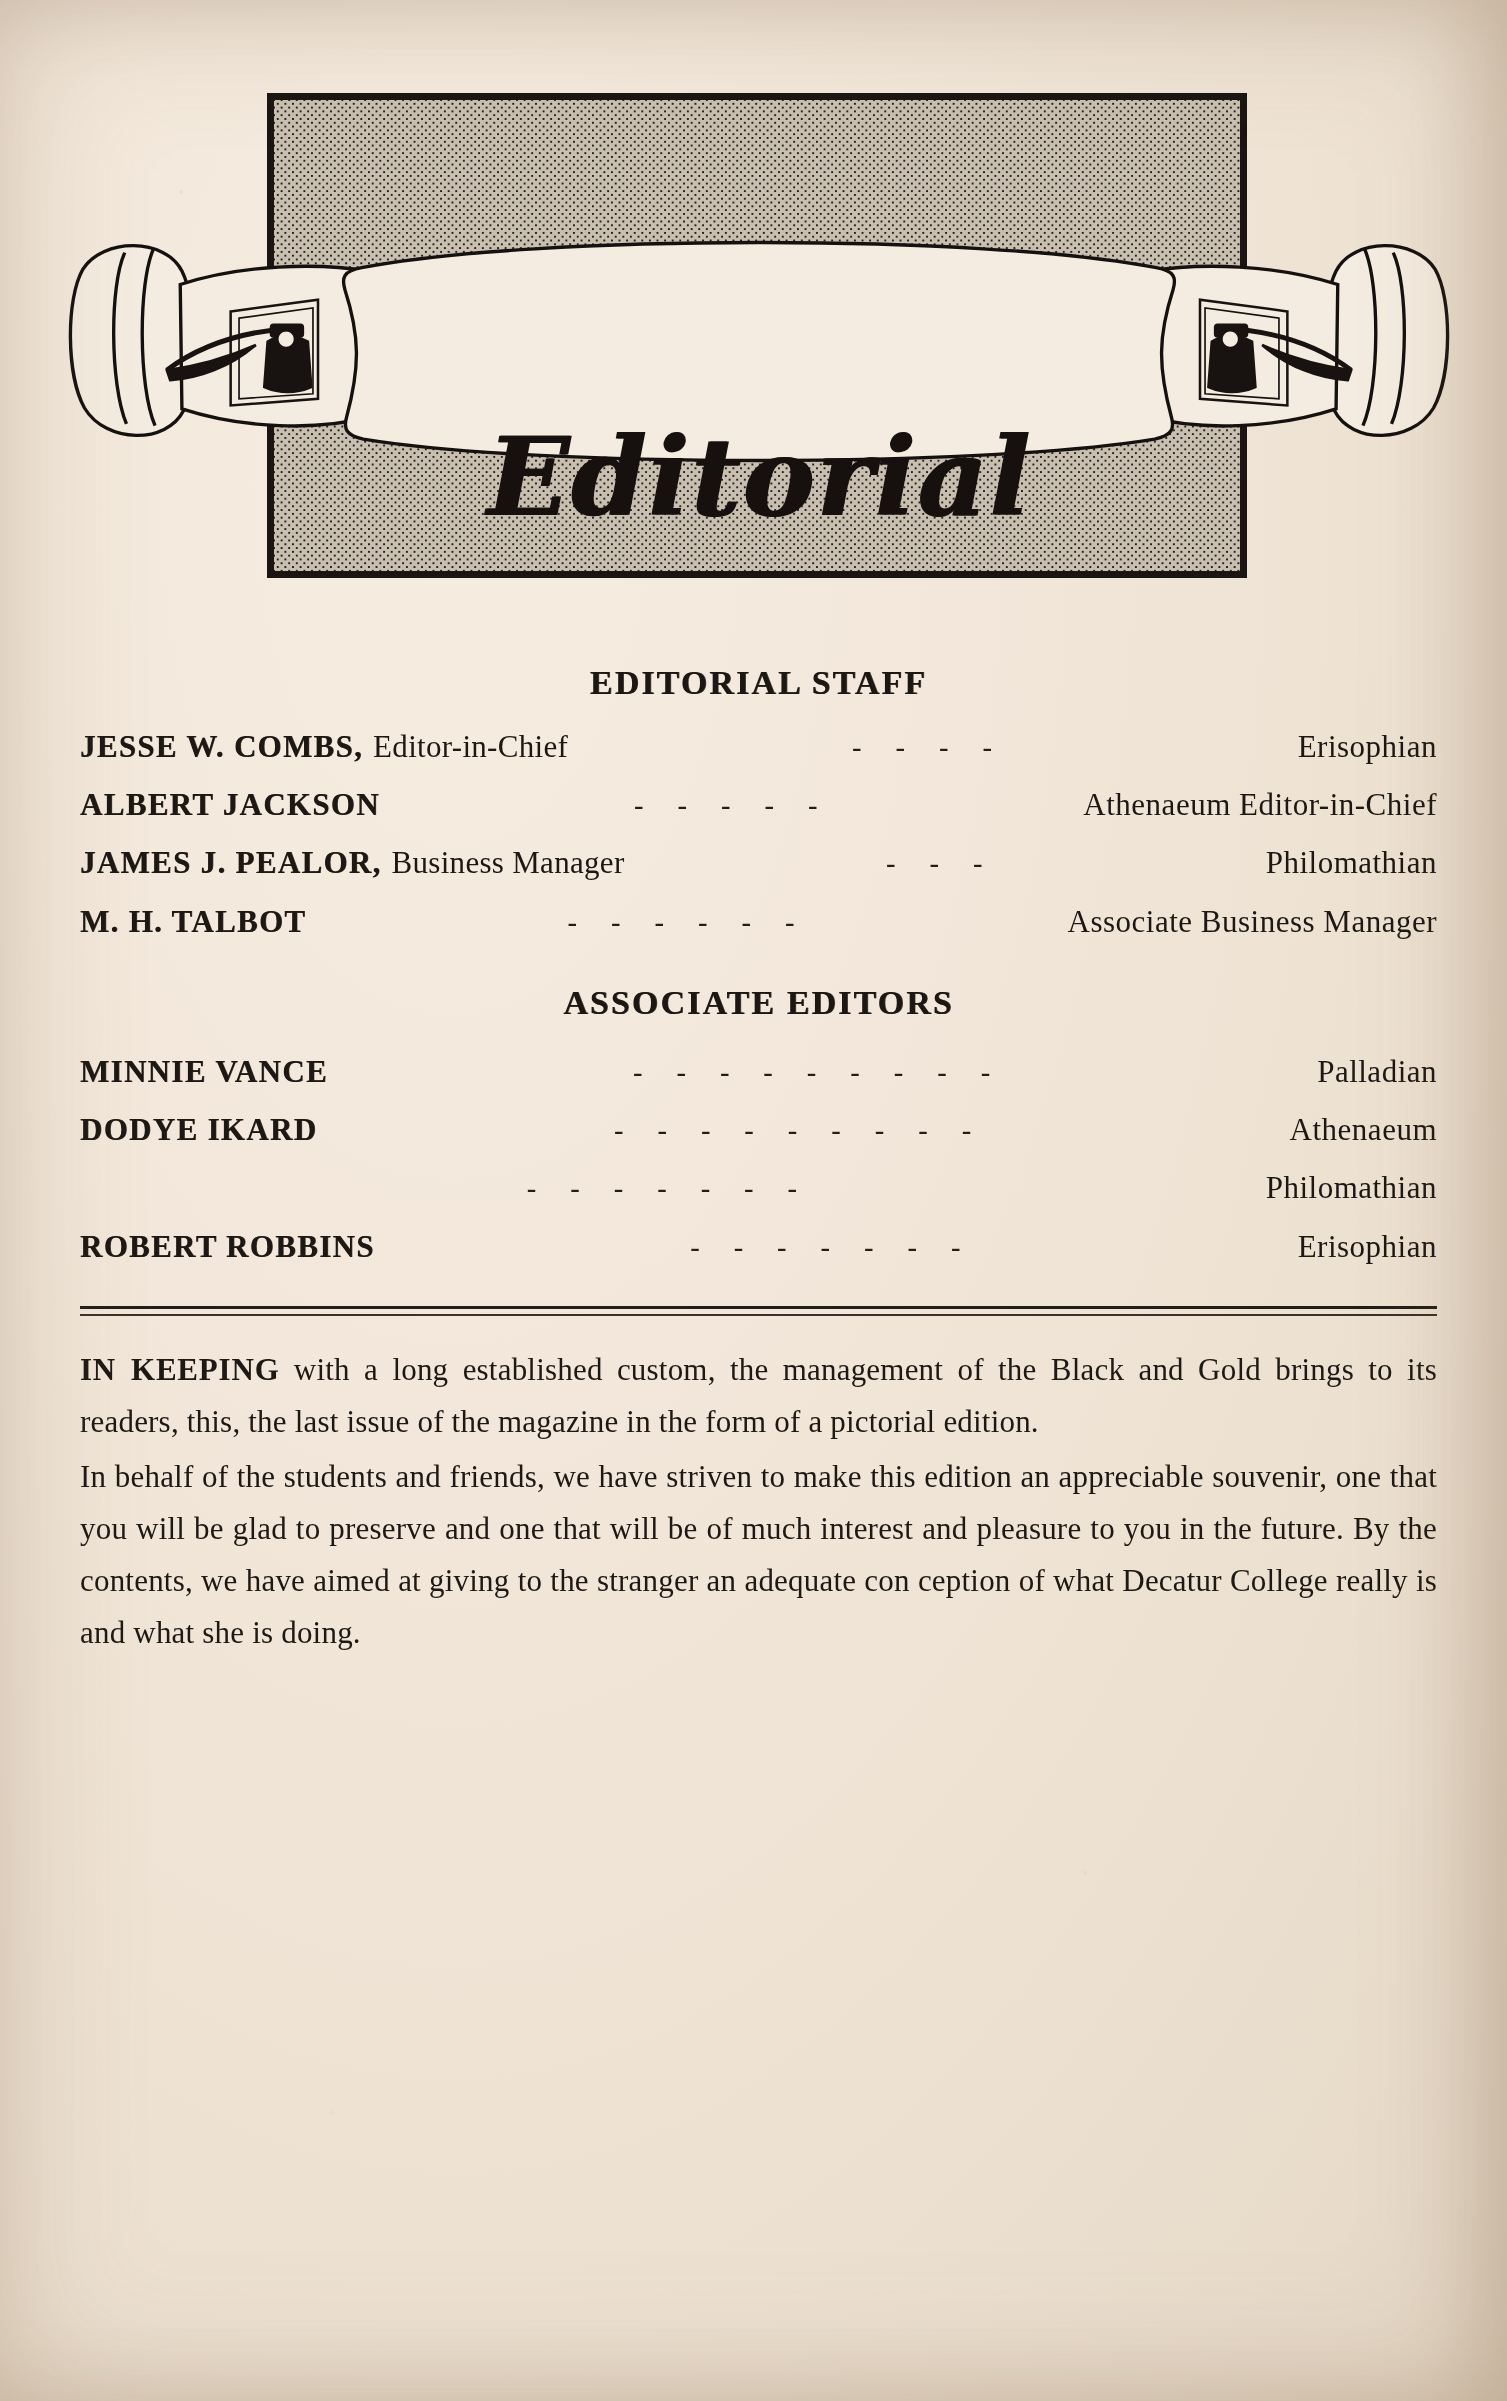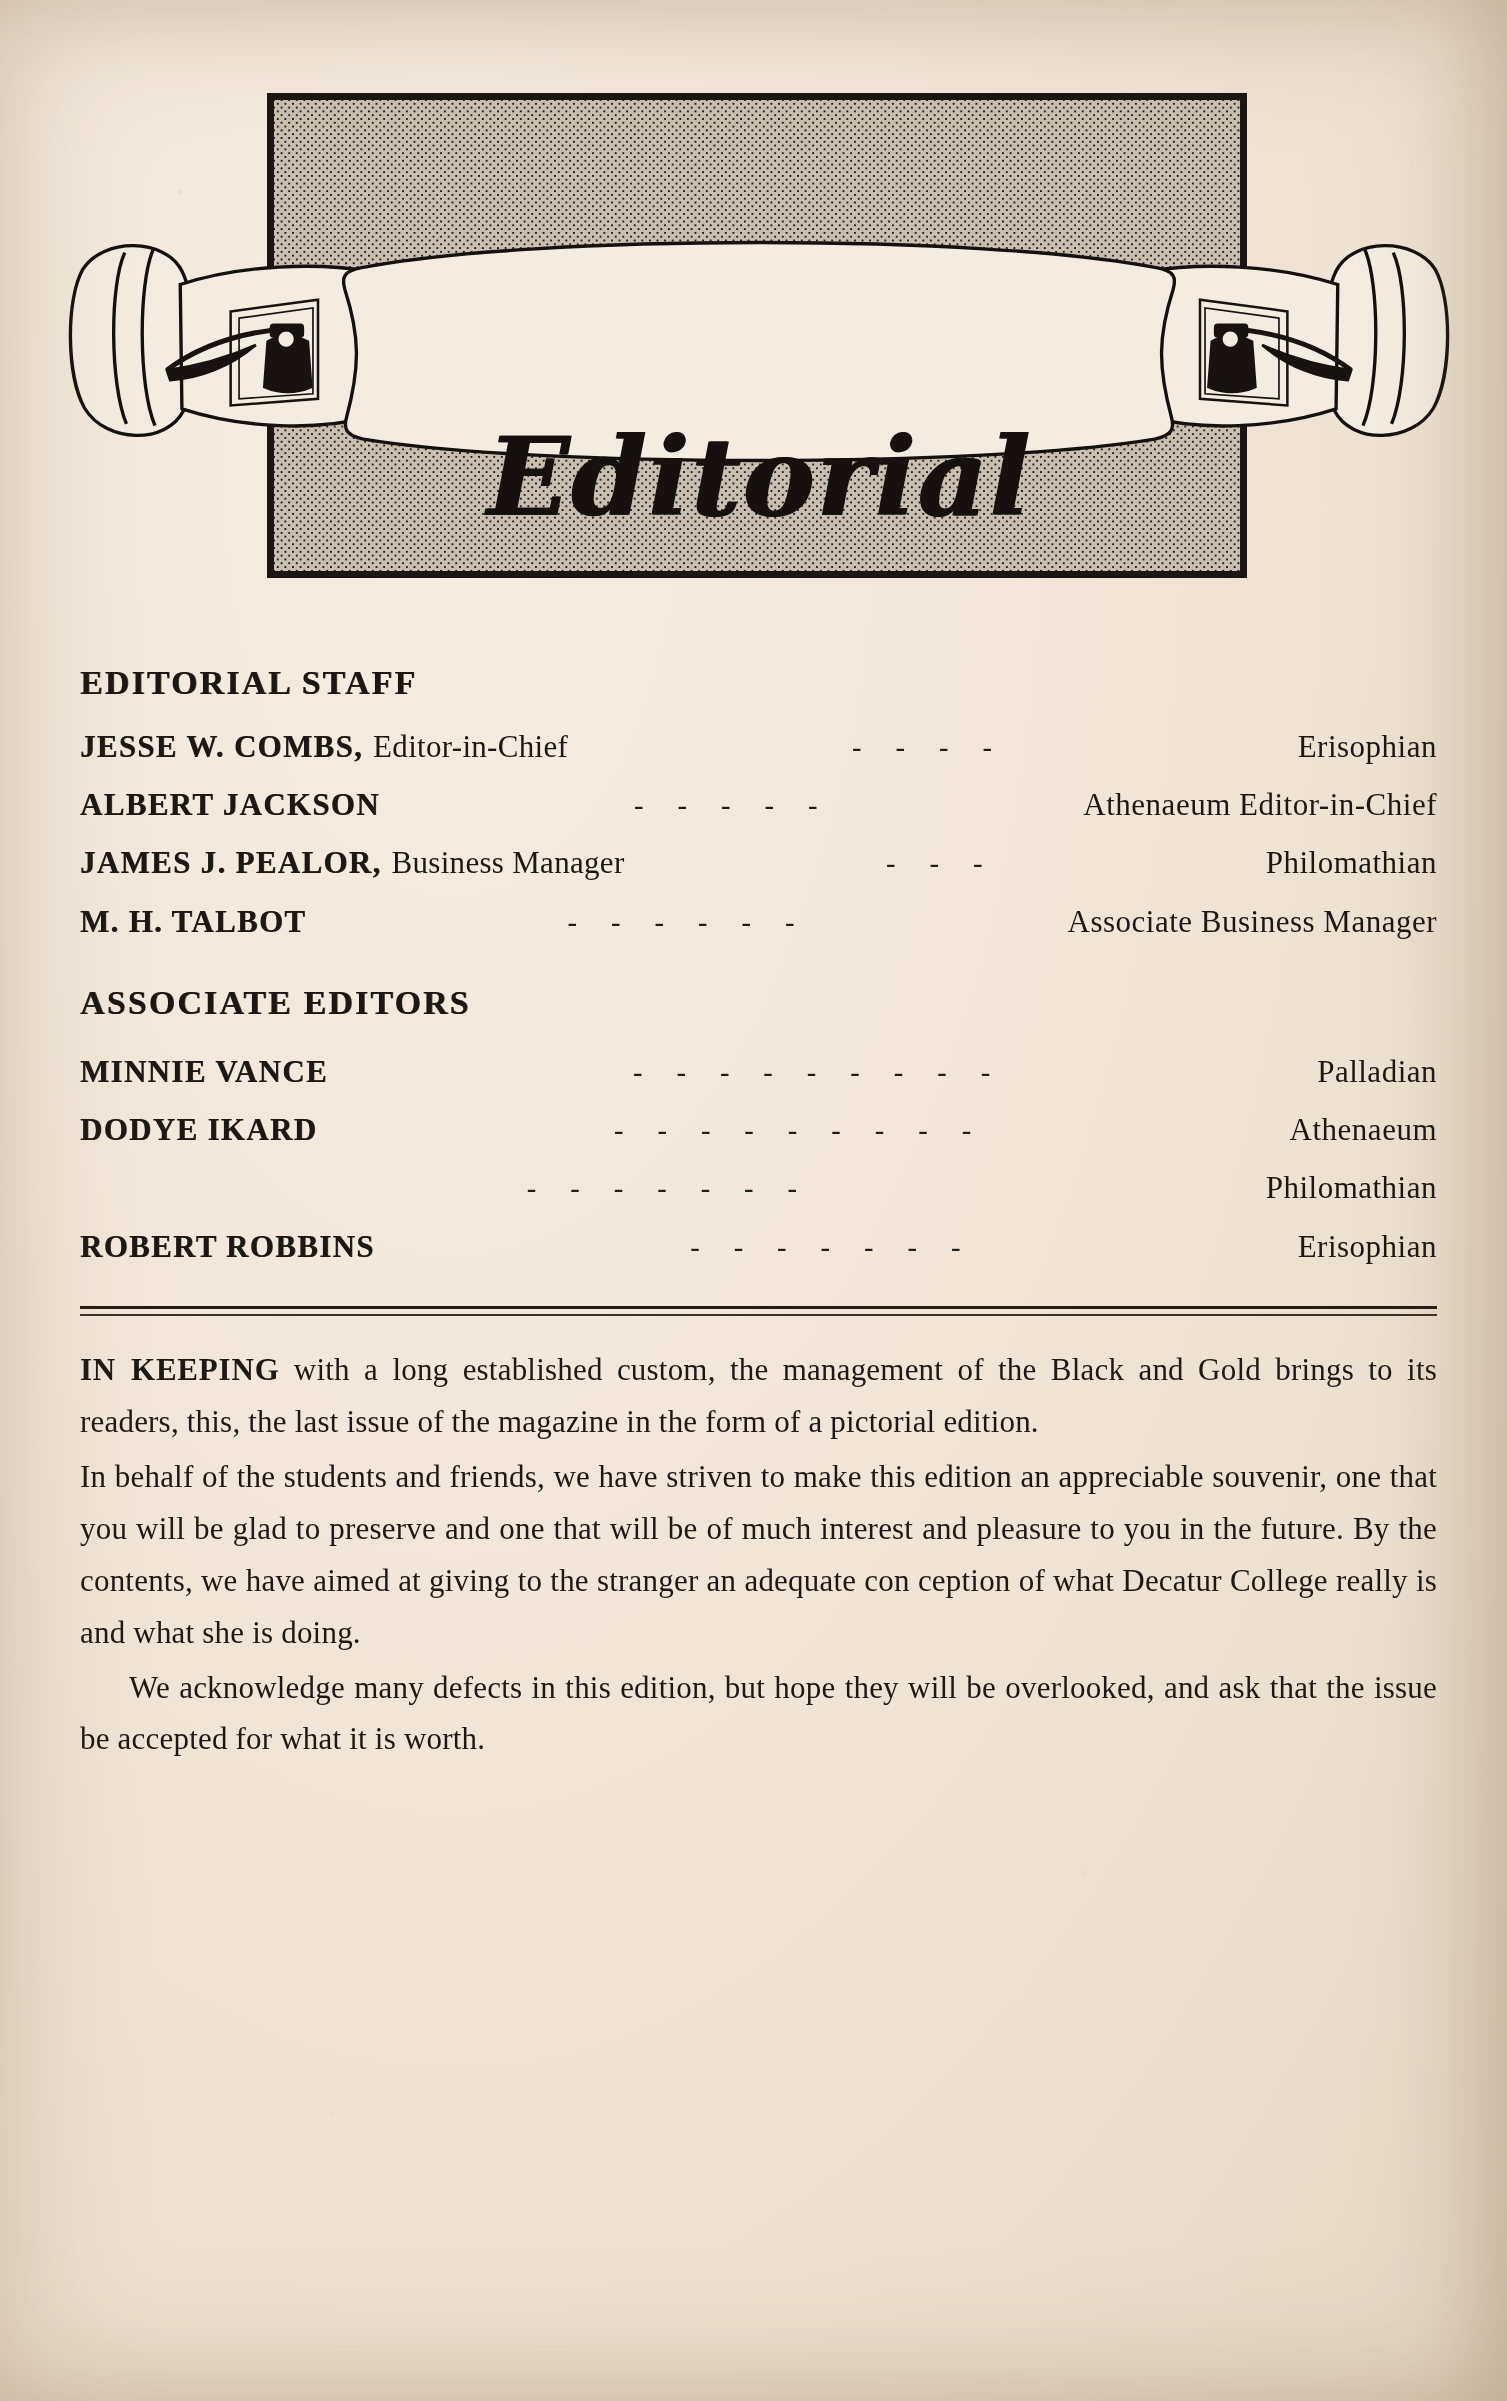--- a/index.html
+++ b/index.html
@@ -80,20 +80,21 @@
     text-shadow: 1.7px 0 0 #16110e;
   }
 
   
   .content {
     position: absolute;
     left: 80px; top: 664px;
     width: 1357px;
   }
   .section-title {
+    text-align: center;
     font-family: "Liberation Serif", serif;
     font-weight: bold;
     font-size: 34px;
     letter-spacing: 2.1px;
     color: #1c1713;
     margin: 0 0 20px 0;
     text-shadow: 0.7px 0 0 rgba(28,23,19,.75);
   }
   .section-title.assoc {
     margin-top: 37px;
@@ -305,21 +306,20 @@
       <div class="line-thick"></div>
       <div class="line-thin"></div>
     </div>
 
     <div class="body-text">
       <p><span class="lead-caps">IN KEEPING</span><span> with a long established custom, the management of the Black and Gold brings to its readers, this, the last issue of the magazine in the form of a pictorial edition.</span></p>
 
 
       <p class="cont-para">In behalf of the students and friends, we have striven to make this edition an appreciable souvenir, one that you will be glad to preserve and one that will be of much interest and pleasure to you in the future. By the contents, we have aimed at giving to the stranger an adequate con ception of what Decatur College really is and what she is doing.</p>
 
-      <p class="cont-para"><span class="indent"></span><span>We acknowledge many defects in this edition, but hope they will be overlooked, and ask that the issue be accepted for what it is worth.</span></p>
     </div>
 
   </div>
 
   <div class="paper-grain"></div>
   <div class="edge-shade"></div>
 </div>
 
 
 </body></html>

